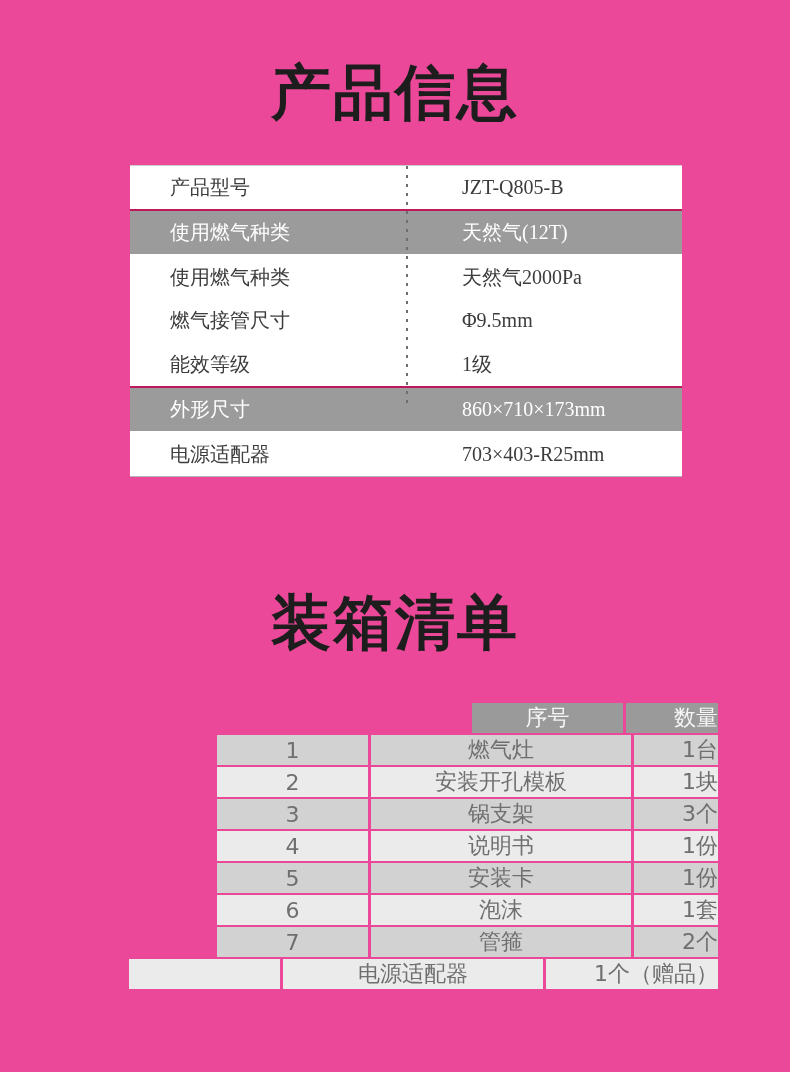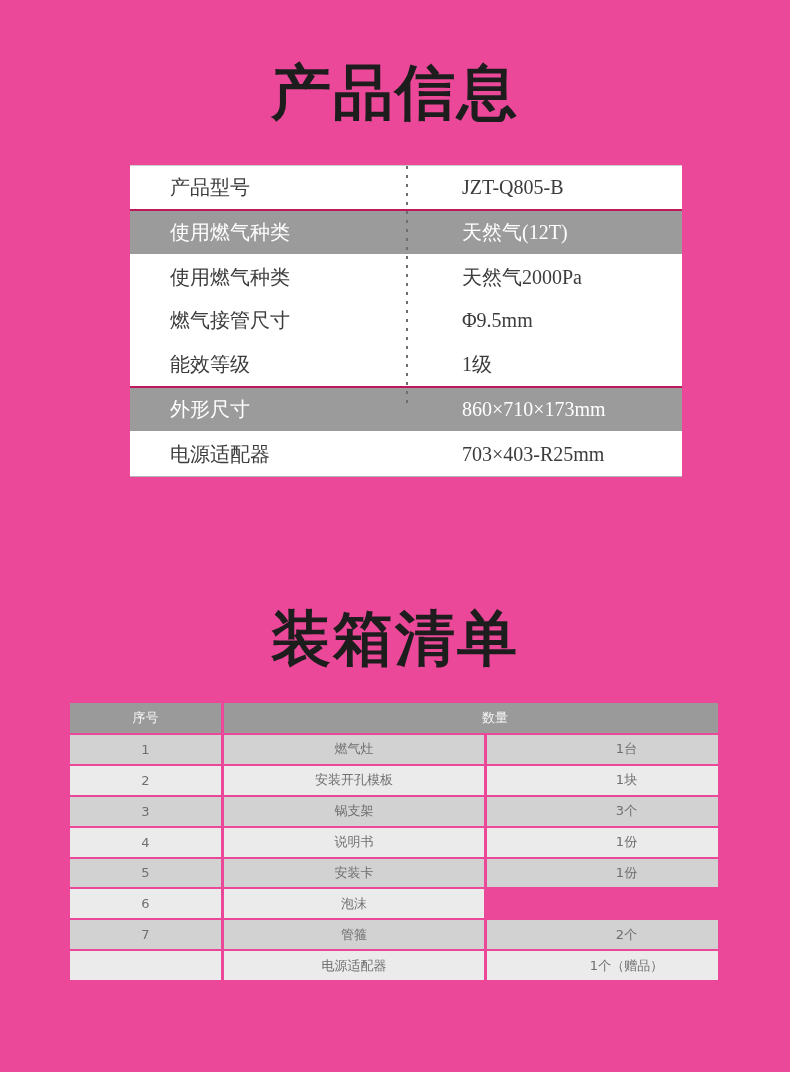--- a/index.html
+++ b/index.html
@@ -11,21 +11,21 @@
     overflow:hidden;
   }
   .big-title{
     position:absolute;left:0;width:790px;
     text-align:center;
     font-size:60px;font-weight:900;
     color:#1d1d1d;letter-spacing:2px;
     line-height:74px;
   }
   #title-product{top:55px;}
-  #title-packing{top:601px;}
+  #title-packing{top:585px;}
 
   
   .spec-table{
     position:absolute;left:130px;top:165px;
     width:552px;height:310px;
     border-top:1px solid #cccccc;
     border-bottom:1px solid #b5b5b5;
     display:flex;flex-direction:column;
     box-sizing:content-box;
   }
@@ -55,21 +55,22 @@
     width:2px;height:241px;
     background:repeating-linear-gradient(to bottom,#6e6e6e 0 3px,transparent 3px 9px);
   }
 
   
   .pl-table{
     position:absolute;left:70px;top:703px;
     width:648px;height:277px;
     display:flex;flex-direction:column;
     row-gap:2px;
-    font-size:13px;
+    font-size:22px;
+    align-items:flex-end;
   }
   .pl-row{display:flex;column-gap:3px;flex:1;}
   .pl-row.header{flex:0 0 30px;}
   .pl-cell{
     display:flex;align-items:center;justify-content:center;
     color:#6f6f6f;
   }
   .pl-cell.c1{width:151px;}
   .pl-cell.c2{width:260px;}
   .pl-cell.c3{flex:1;padding-left:48px;}
@@ -144,20 +145,21 @@
       <div class="pl-cell c3">1份</div>
     </div>
     <div class="pl-row dark">
       <div class="pl-cell c1">5</div>
       <div class="pl-cell c2">安装卡</div>
       <div class="pl-cell c3">1份</div>
     </div>
     <div class="pl-row light">
       <div class="pl-cell c1">6</div>
       <div class="pl-cell c2">泡沫</div>
+      <div class="pl-cell c3">1套</div>
     </div>
     <div class="pl-row dark">
       <div class="pl-cell c1">7</div>
       <div class="pl-cell c2">管箍</div>
       <div class="pl-cell c3">2个</div>
     </div>
     <div class="pl-row light">
       <div class="pl-cell c1"></div>
       <div class="pl-cell c2">电源适配器</div>
       <div class="pl-cell c3">1个（赠品）</div>

